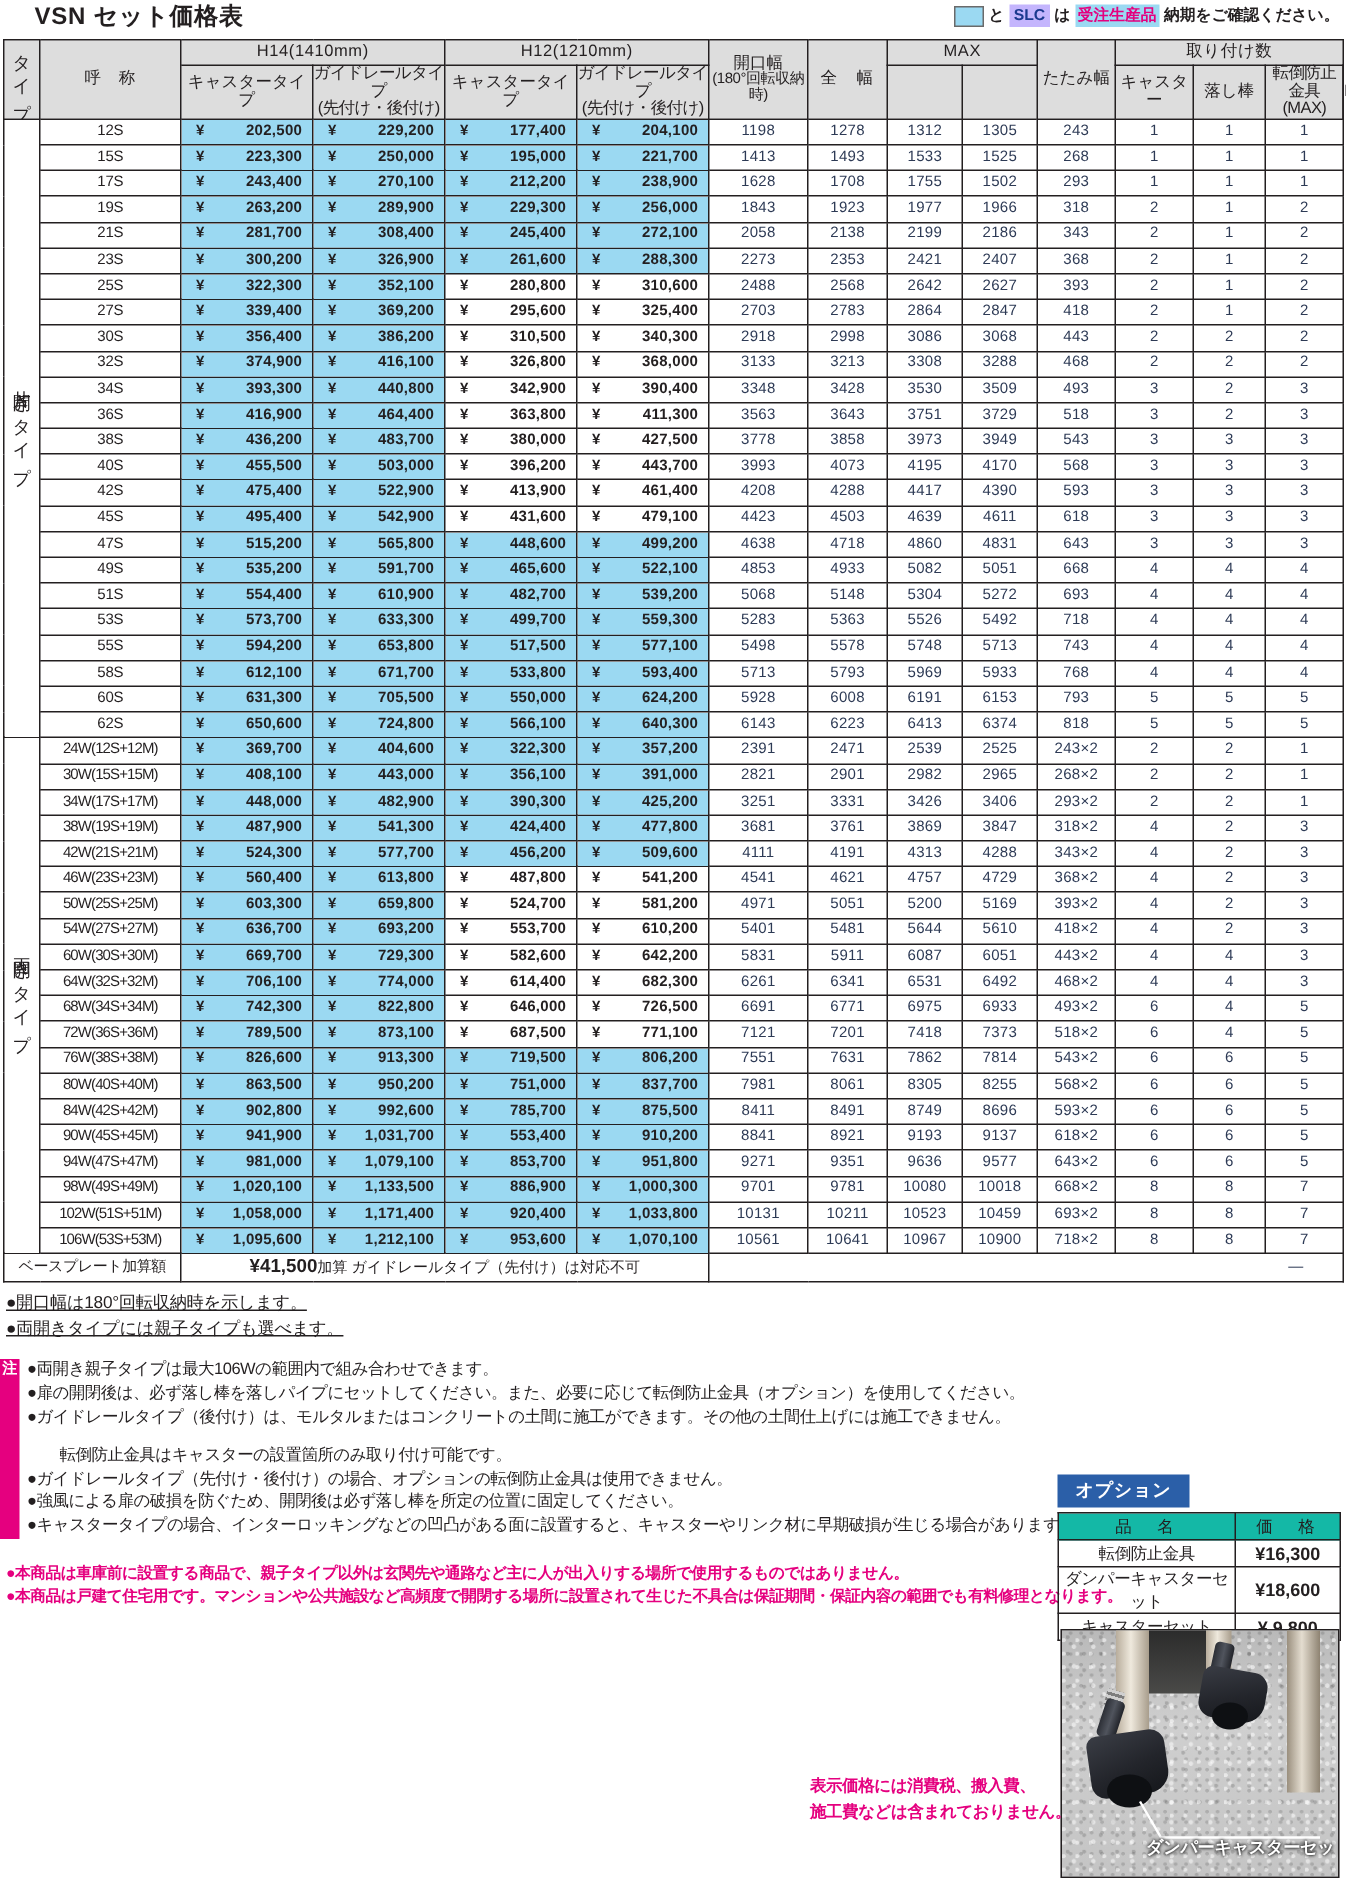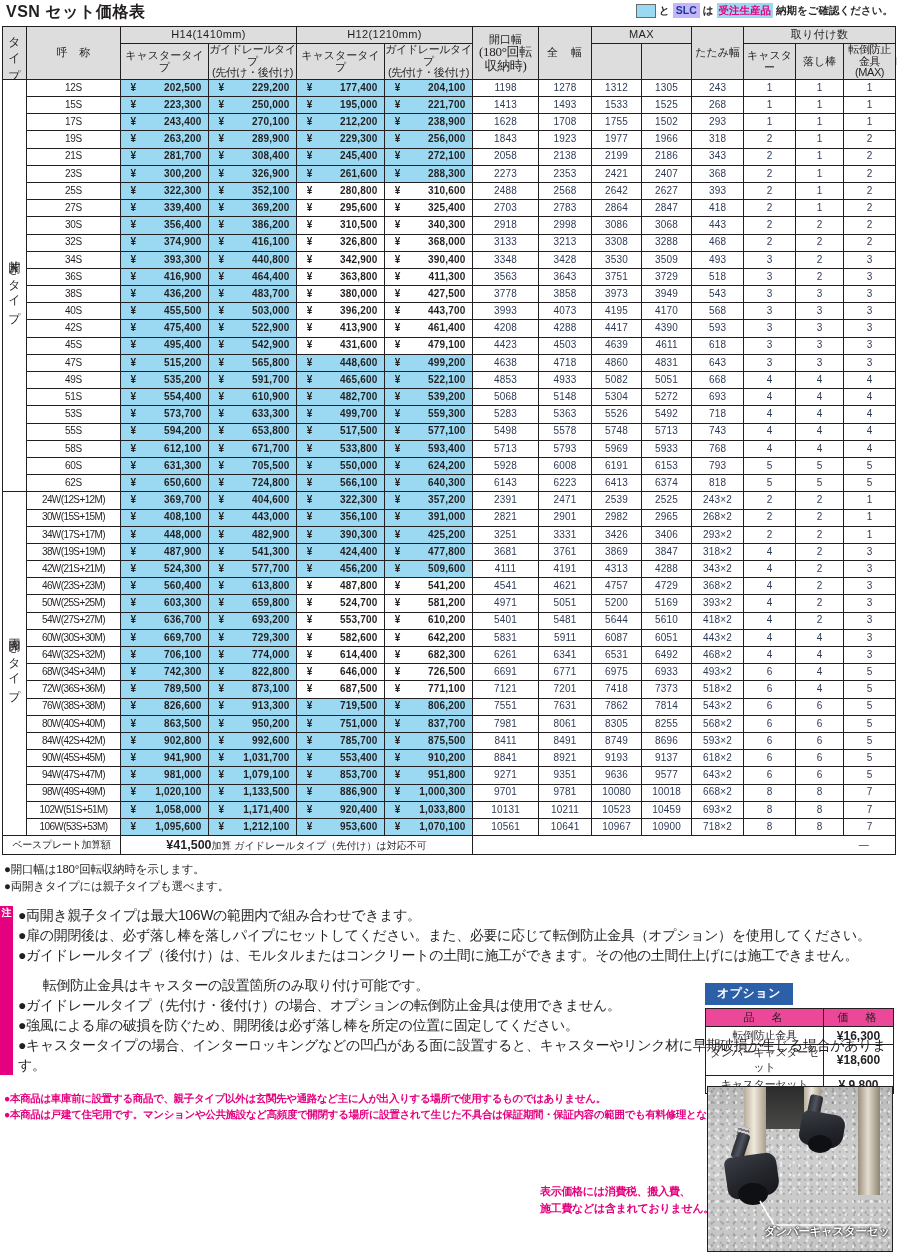--- a/index.html
+++ b/index.html
@@ -10,20 +10,21 @@
     background: #ffffff;
     color: #231f20;
     position: relative;
     overflow: hidden;
   }
   
   .titlebar {
     position: relative;
     height: 26px;
     padding: 2px 4px 0 6px;
+    margin-left: 17px;
   }
   .doc-title {
     font-size: 16px;
     font-weight: 700;
     letter-spacing: .5px;
     color: #231f20;
     display: inline-block;
     line-height: 20px;
   }
   .notice {
@@ -81,21 +82,21 @@
     font-size: 11px;
     color: #231f20;
   }
   th.sub {
     font-size: 10px;
   }
   th.subsmall {
     font-size: 9px;
     letter-spacing: -0.4px;
   }
-  .tiny { font-size: 13px; display:block; letter-spacing:-0.3px;font-family:Liberation Serif, serif; }
+  .tiny { font-size: 10px; display:block; letter-spacing:-0.3px; }
   .hdr-big { font-size: 12px; letter-spacing: .4px; }
   .hdr-mid { font-size: 11px; letter-spacing: 1px; }
 
   td.name {
     font-size: 11px;
     letter-spacing: -0.2px;
     color: #231f20;
   }
   td.name.wide { font-size: 10px; letter-spacing: -0.6px; }
 
@@ -143,41 +144,42 @@
   }
   td.bp-value b { font-size: 12.5px; }
   td.bp-value .sm { font-size: 10px; }
 
   
   .notes {
     margin: 6px 0 12px 4px;
     font-size: 11.5px;
     line-height: 1.45;
     letter-spacing: -0.2px;
+    text-decoration: underline;
   }
   .notes .bullet { display: block; }
   .note-block {
     display: flex;
     margin-top: 6px;
     align-items: stretch;
   }
   .caution-bar {
     width: 13px;
     background: #e5007f;
     color: #ffffff;
     font-size: 10px;
     font-weight: 700;
     text-align: center;
     padding-top: 1px;
     flex: 0 0 13px;
     line-height: 1.1;
   }
   .note-lines {
     padding-left: 5px;
-    font-size: 14px;
+    font-size: 11px;
     line-height: 1.42;
     letter-spacing: -0.35px;
   }
   .note-lines .indent { padding-left: 11px; margin-top: 10px; }
 
   .pink-notes {
     margin: 16px 0 0 4px;
     color: #e5007f;
     font-size: 10.5px;
     line-height: 1.5;
@@ -209,21 +211,21 @@
   }
   table.options th, table.options td {
     border: 1px solid #231f20;
     font-size: 11px;
     text-align: center;
     height: 18px;
     padding: 0 2px;
     letter-spacing: -0.3px;
   }
   table.options th {
-    background: #ec4899;
+    background: #14b8a6;
     font-weight: 400;
     letter-spacing: 3px;
     margin-left: 32px;
   }
   table.options td.opt-price {
     font-weight: 700;
     font-size: 12px;
     text-align: center;
     letter-spacing: 0;
   }

